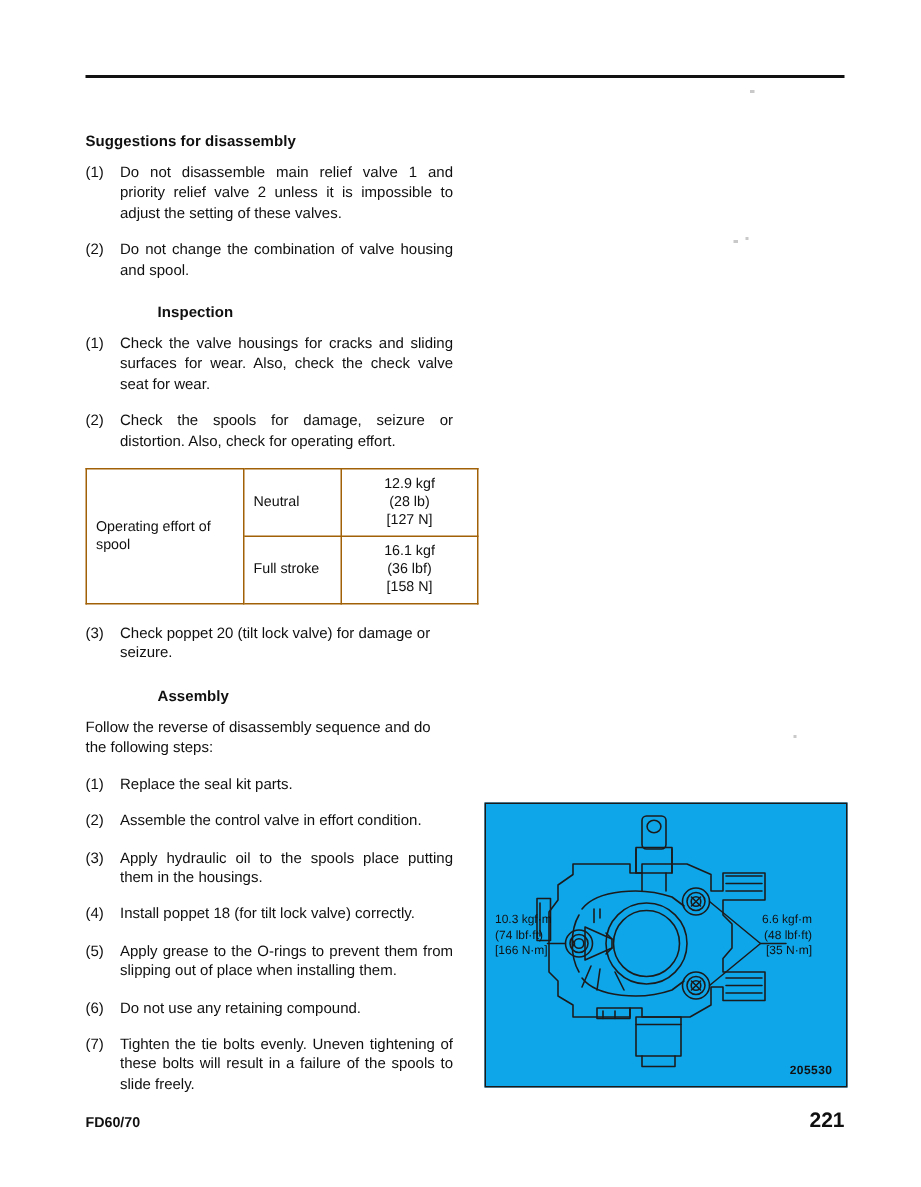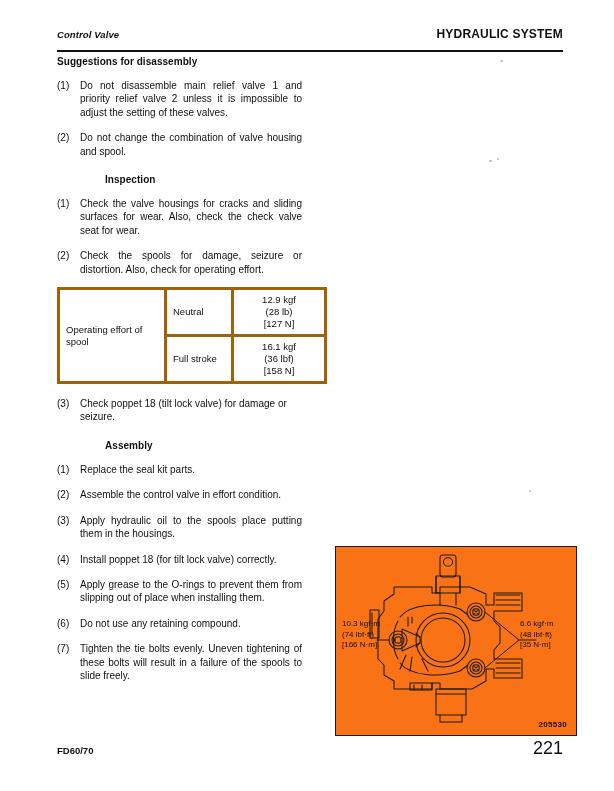--- a/index.html
+++ b/index.html
@@ -46,21 +46,21 @@
     top: 50px;
     width: 506px;
     height: 2px;
     background: #111111;
   }
 
   
   .content {
     position: absolute;
     left: 57px;
-    top: 56px;
+    top: 89px;
     width: 245px;
   }
   .sec-head {
     font-size: 10px;
     font-weight: bold;
     margin: 0 0 9px 0;
     letter-spacing: 0.05px;
   }
   .sec-head.spaced-top { margin-top: 16px; margin-left: 48px; }
 
@@ -76,74 +76,73 @@
     line-height: 13.4px;
     margin: 0 0 11px 0;
     padding-left: 23px;
   }
   .item .num {
     position: absolute;
     left: 0;
     top: 0;
     width: 20px;
   }
-  .item .txt { display: block; margin-top: 12px; }
+  .item .txt { display: block; }
   .item .txt.just { text-align: justify; }
 
   
   .spec-table {
     border-collapse: collapse;
     width: 222px;
     margin: 5px 0 13px 0;
     table-layout: fixed;
   }
   .spec-table td {
-    border: 3px solid #a16207;
+    border: 1px solid #a16207;
     font-size: 9.5px;
     line-height: 12px;
     padding: 4px 6px;
     vertical-align: middle;
   }
   .col-a { width: 92px; }
   .col-b { width: 52px; }
   .col-c { width: 78px; }
   .val-cell { text-align: center; }
   .val-cell div { white-space: nowrap; }
 
   
   .figure-box {
     position: absolute;
     left: 323px;
-    top: 546px;
+    top: 535px;
     width: 240px;
     height: 188px;
     border: 1.3px solid #1a1a1a;
-    background: #f97316;
-    margin-left: 12px;
+    background: #0ea5e9;
   }
   .fig-svg {
     position: absolute;
     left: 0;
     top: 0;
   }
   .callout {
     position: absolute;
     font-size: 8px;
     line-height: 10.5px;
     white-space: nowrap;
   }
   .callout-left {
     left: 6px;
     top: 72px;
     text-align: left;
   }
   .callout-right {
     left: 184px;
     top: 72px;
-    text-align: left;
+    text-align: right;
   }
   .fig-number {
     position: absolute;
     right: 9px;
     bottom: 6px;
     font-size: 8px;
     font-weight: bold;
     letter-spacing: 0.3px;
   }
 
@@ -155,39 +154,35 @@
     width: 506px;
     display: flex;
     justify-content: space-between;
     align-items: baseline;
   }
   .ftr-left {
     font-size: 9.5px;
     font-weight: bold;
   }
   .ftr-right {
-    font-size: 18px;
-    font-weight: normal;
+    font-size: 14px;
+    font-weight: bold;
   }
 
   
   .speck {
     position: absolute;
     background: #c9c9c9;
   }
 </style>
 </head>
 <body>
 
 <div class="page">
 
-  <div class="page-header">
-    <div class="hdr-left">Control Valve</div>
-    <div class="hdr-right">HYDRAULIC SYSTEM</div>
-  </div>
   <div class="hdr-rule"></div>
   <div class="speck" style="left:500px; top:60px; width:3px; height:2px;"></div>
   <div class="speck" style="left:489px; top:160px; width:3px; height:2px;"></div>
   <div class="speck" style="left:497px; top:158px; width:2px; height:2px;"></div>
   <div class="speck" style="left:529px; top:490px; width:2px; height:2px;"></div>
 
   <div class="content">
 
     <div class="sec-head">Suggestions for disassembly</div>
 
@@ -228,24 +223,25 @@
             <div>16.1 kgf</div>
             <div>(36 lbf)</div>
             <div>[158 N]</div>
           </td>
         </tr>
       </tbody>
     </table>
 
     <div class="item">
       <span class="num">(3)</span>
-      <span class="txt">Check poppet 18 (tilt lock valve) for damage or seizure.</span>
+      <span class="txt">Check poppet 20 (tilt lock valve) for damage or seizure.</span>
     </div>
 
     <div class="sec-head spaced-top">Assembly</div>
+    <div class="para">Follow the reverse of disassembly sequence and do the following steps:</div>
 
     <div class="item">
       <span class="num">(1)</span>
       <span class="txt">Replace the seal kit parts.</span>
     </div>
     <div class="item">
       <span class="num">(2)</span>
       <span class="txt just">Assemble the control valve in effort condition.</span>
     </div>
     <div class="item">

